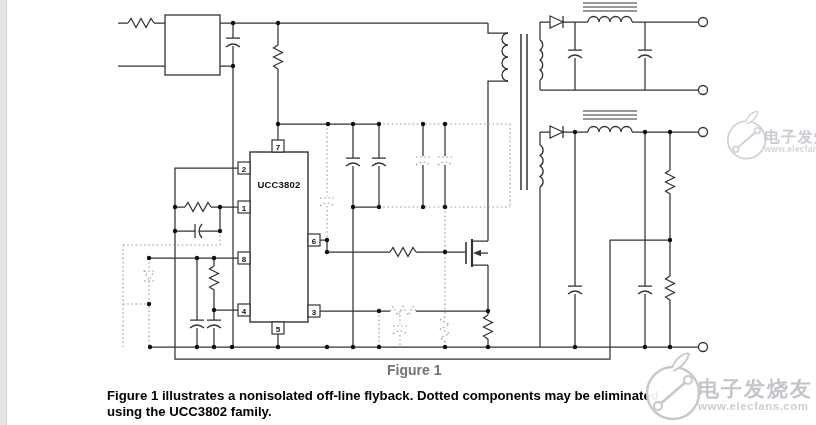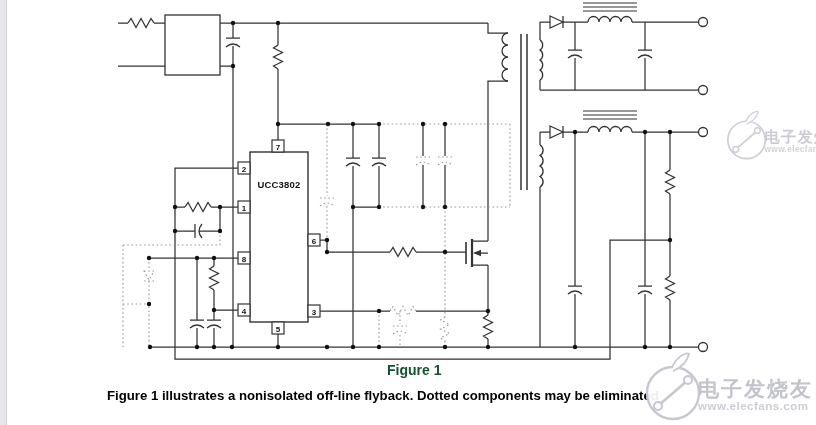--- a/index.html
+++ b/index.html
@@ -9,21 +9,21 @@
   }
   .left-strip{
     position:absolute;left:0;top:0;width:6px;height:425px;
     background:#e6e6e9;border-right:1px solid #d2d2d6;
   }
   svg{position:absolute;left:0;top:0;}
   svg text{font-family:"Liberation Sans","DejaVu Sans",sans-serif;}
   .pin-num{font-size:8px;font-weight:bold;fill:#111;text-anchor:middle;}
   .ic-name{font-size:9.5px;font-weight:bold;fill:#111;text-anchor:middle;letter-spacing:0.2px;}
   .figure-label{
-    position:absolute;left:387px;top:362px;font-size:14px;font-weight:bold;color:#14532d;
+    position:absolute;left:387px;top:362px;font-size:14px;font-weight:bold;color:#737373;
     white-space:nowrap;
   }
   .caption{
     position:absolute;left:107px;top:388px;width:660px;color:#000;
     font-size:13.2px;font-weight:bold;line-height:16.2px;
   }
   .caption div{white-space:nowrap;}
   .wm-layer{pointer-events:none;}
   .wm-cn{font-size:21px;font-weight:bold;letter-spacing:2px;}
   .wm-site{font-size:11.5px;font-weight:bold;letter-spacing:0.5px;}
@@ -224,20 +224,21 @@
       <circle cx="703" cy="90" r="4.5"></circle>
       <circle cx="703" cy="132" r="4.5"></circle>
       <circle cx="703" cy="347" r="4.5"></circle>
     </g>
   </svg>
 
   <div class="figure-label">Figure 1</div>
 
   <div class="caption">
     <div>Figure 1 illustrates a nonisolated off-line flyback. Dotted components may be eliminated</div>
+    <div>using the UCC3802 family.</div>
   </div>
 
   <svg class="wm-layer" width="816" height="425" viewBox="0 0 816 425">
 
     <g>
       <circle cx="673" cy="393" r="26" fill="rgba(255,255,255,0.93)" stroke="#c7c7d0" stroke-width="2.4"></circle>
       <path d="M672,368 C676,356 687,352 689,354 C687,362 680,368 673,371" fill="#ffffff" stroke="#c7c7d0" stroke-width="1.8"></path>
       <line x1="659" y1="405" x2="687" y2="381" stroke="#c7c7d0" stroke-width="2.6"></line>
       <circle cx="658" cy="406" r="4" fill="#ffffff" stroke="#c7c7d0" stroke-width="2"></circle>
       <circle cx="688" cy="380" r="4" fill="#ffffff" stroke="#c7c7d0" stroke-width="2"></circle>

